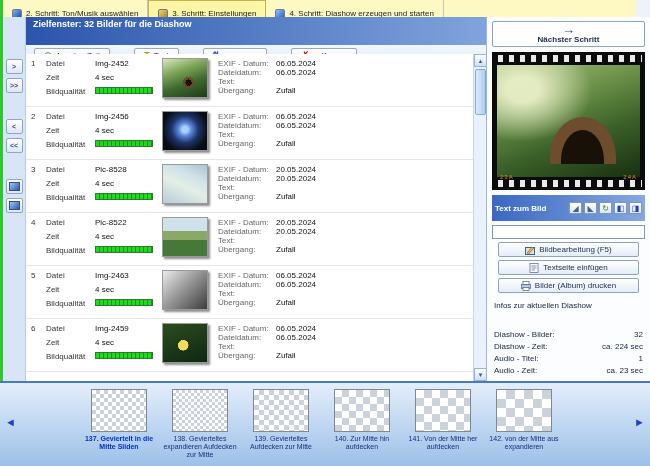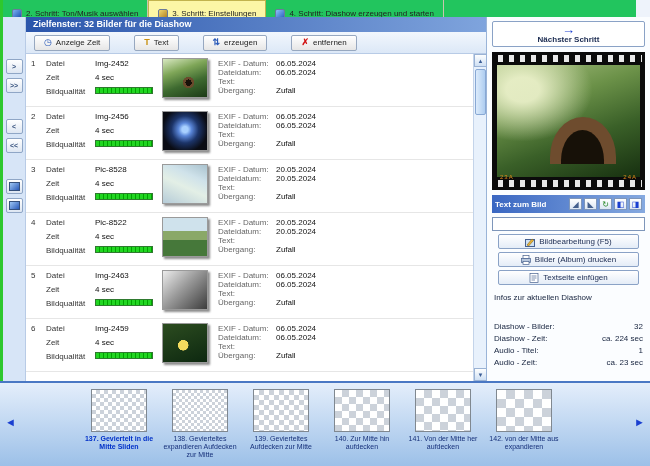--- a/index.html
+++ b/index.html
@@ -1,36 +1,36 @@
 <!DOCTYPE html>
 <html><head>
 <meta charset="utf-8">
 <style>
 *{margin:0;padding:0;box-sizing:border-box}
 html,body{width:650px;height:466px;overflow:hidden}
 body{font-family:"Liberation Sans",sans-serif;background:#eef3fb;position:relative;font-size:8px;color:#222}
 .green-stripe{position:absolute;left:0;top:0;width:3px;height:381px;background:#2ec82e}
 
-.tabbar{position:absolute;left:3px;top:0;right:14px;height:28px;background:#22c55e;display:flex;align-items:stretch;border-bottom:1px solid #d8d4c0}
+.tabbar{position:absolute;left:3px;top:0;right:14px;height:28px;background:#fef9c3;display:flex;align-items:stretch;border-bottom:1px solid #d8d4c0}
 .tab{display:flex;align-items:center;gap:4px;padding:0 9px;font-size:8px;color:#222;border-right:1px solid #c9c5ae;cursor:default;white-space:nowrap}
 .tab.selected{background:#fcf6a6;border:1px solid #c2b34e}
 .tabicon{width:10px;height:10px;border:1px solid #6a7a9a;border-radius:2px}
 .ic-audio{background:linear-gradient(135deg,#7ab0f0,#1a50b0)}
 .ic-settings{background:linear-gradient(135deg,#f0d870,#b08020)}
 .ic-play{background:linear-gradient(135deg,#90c0f8,#2a60c0)}
 
 .content{position:absolute;left:3px;top:17px;right:0;height:364px;background:#dfeafa}
 
 .rail{position:absolute;left:0;top:0;width:23px;height:100%;background:#d7e5f7;border-right:1px solid #b8cbe6;display:flex;flex-direction:column;align-items:center}
 .railbtn{width:17px;height:15px;margin-top:4px;background:linear-gradient(#ffffff,#dde6f2);border:1px solid #8fa6c6;border-radius:2px;font-size:7px;font-weight:bold;color:#35507c;display:flex;align-items:center;justify-content:center;cursor:pointer}
 .railgap{height:22px}
 .railico{width:11px;height:9px;border:1px solid #35507c;background:linear-gradient(135deg,#9ec6f4,#2a5ab8)}
 
 .center{position:absolute;left:23px;top:0;width:460px;height:100%;background:#fff}
-.titlebar{height:15px;background:linear-gradient(90deg,#2a55ab,#7fa4dd);color:#fff;font-weight:bold;font-size:9px;line-height:15px;padding-left:7px}
+.titlebar{height:28px;background:linear-gradient(90deg,#2a55ab,#7fa4dd);color:#fff;font-weight:bold;font-size:9px;line-height:15px;padding-left:7px}
 .toolbar{height:22px;background:linear-gradient(#f2f7fd,#dce8f7);border-bottom:1px solid #b8cbe6;display:flex;align-items:center;gap:24px;padding-left:8px}
 .tbtn{display:flex;align-items:center;gap:4px;height:16px;padding:0 9px;background:linear-gradient(#ffffff,#e6e6e6);border:1px solid #97a8c0;border-radius:2px;font-size:8px;color:#222;cursor:pointer}
 .tbtn .g{font-size:9px;line-height:9px}
 .g-clock{color:#2a5ab8}.g-text{color:#c89010;font-weight:bold}.g-sort{color:#2a5ab8;font-weight:bold}.g-remove{color:#d01010;font-weight:bold}
 
 .list{position:absolute;left:0;top:37px;right:13px;bottom:0;background:#fff;overflow:hidden}
 .row{display:flex;height:53px;border-bottom:1px solid #e6e6e6;padding:4px 2px 0 5px}
 .nr{width:15px;padding-top:1px;color:#333}
 .labs,.vals{display:flex;flex-direction:column;gap:5px;padding-top:1px}
 .labs{width:49px;color:#333}
@@ -56,21 +56,21 @@
 .nextbtn .arr{color:#1a3fd0;font-size:13px;font-weight:bold;line-height:10px}
 .nextbtn .ntxt{font-size:8px;color:#1a2a50;font-weight:bold}
 .film{position:relative;margin:5px 5px 0;height:138px;background:#0b0b0b}
 .film::before,.film::after{content:"";position:absolute;left:3px;right:3px;height:7px;background:repeating-linear-gradient(90deg,transparent 0 3px,#e9e9e9 3px 8px,transparent 8px 11px)}
 .film::before{top:3px}.film::after{bottom:3px}
 .photo{position:absolute;left:5px;right:5px;top:13px;bottom:13px;background:radial-gradient(ellipse at 18% 22%,rgba(238,243,205,.9) 0 10%,transparent 42%),linear-gradient(160deg,#a9c181 0%,#6b9148 34%,#3a6028 64%,#173010 100%)}
 .arch{position:absolute;left:37%;top:46%;width:46%;height:42%;background:#6e4c2e;border-radius:50% 50% 0 0/85% 85% 0 0}
 .arch::after{content:"";position:absolute;left:17%;top:28%;width:66%;height:72%;background:#171108;border-radius:50% 50% 0 0/90% 90% 0 0}
 .fmark{position:absolute;bottom:10px;font-size:6px;color:#e08a1c;letter-spacing:1px}
 .fmark.l{left:8px}.fmark.r{right:8px}
-.textbar{margin:5px 5px 0;height:18px;background:linear-gradient(90deg,#3a67c2,#85a9e0);display:flex;align-items:center;padding:0 3px}
+.textbar{margin:5px 5px 0;height:26px;background:linear-gradient(90deg,#3a67c2,#85a9e0);display:flex;align-items:center;padding:0 3px}
 .textbar .tlabel{color:#fff;font-weight:bold;font-size:8px;flex:1}
 .minibtn{width:13px;height:12px;margin-left:2px;background:linear-gradient(#ffffff,#dce6f4);border:1px solid #7e96ba;font-size:8px;line-height:11px;text-align:center;cursor:pointer;color:#44608e}
 .mb-rot{color:#2a8a2a}.mb-mir{color:#1a3fd0}
 .textinput{margin:4px 5px 0;height:14px;background:#fff;border:1px solid #7e96ba;font-size:8px;padding:0 3px;width:calc(100% - 10px);display:block}
 .pbtn{margin:3px 11px 0;height:15px;background:linear-gradient(#ffffff,#e4ecf7);border:1px solid #8aa2c6;border-radius:2px;display:flex;align-items:center;justify-content:center;gap:4px;font-size:8px;color:#1a2a50;cursor:pointer;width:calc(100% - 22px)}
 .pico{flex:none}
 .infos{margin:8px 7px 0;font-size:8px;color:#16233e}
 .infos .ititle{margin-bottom:20px}
 .irow{display:flex;justify-content:space-between;margin-bottom:3px}
 .irow .ival{text-align:right}
@@ -337,35 +337,35 @@
 
     <div class="pbtn">
       <svg class="pico" width="10" height="10" viewBox="0 0 10 10">
           <rect x="0.5" y="2.5" width="9" height="7" fill="#cfe2f6" stroke="#46608e"></rect>
           <path d="M2 8 L7 2 L8.6 3.4 L3.6 9 Z" fill="#e8b23a" stroke="#8a6a10" stroke-width="0.6"></path>
         </svg>
       <span>Bildbearbeitung (F5)</span>
     </div>
     <div class="pbtn">
       <svg class="pico" width="10" height="10" viewBox="0 0 10 10">
-          <rect x="2" y="0.5" width="6" height="3" fill="#fff" stroke="#46608e" stroke-width="0.7"></rect>
-          <rect x="0.5" y="3.5" width="9" height="4" fill="#b8c8de" stroke="#46608e" stroke-width="0.7"></rect>
-          <rect x="2" y="6.5" width="6" height="3" fill="#fff" stroke="#46608e" stroke-width="0.7"></rect>
-        </svg>
-      <span>Bilder (Album) drucken</span>
-    </div>
-    <div class="pbtn">
-      <svg class="pico" width="10" height="10" viewBox="0 0 10 10">
           <rect x="1" y="0.5" width="8" height="9" fill="#fff" stroke="#46608e" stroke-width="0.7"></rect>
           <line x1="2.5" y1="3" x2="7.5" y2="3" stroke="#46608e" stroke-width="0.7"></line>
           <line x1="2.5" y1="5" x2="7.5" y2="5" stroke="#46608e" stroke-width="0.7"></line>
           <line x1="2.5" y1="7" x2="6" y2="7" stroke="#46608e" stroke-width="0.7"></line>
         </svg>
       <span>Textseite einfügen</span>
     </div>
+    <div class="pbtn">
+      <svg class="pico" width="10" height="10" viewBox="0 0 10 10">
+          <rect x="2" y="0.5" width="6" height="3" fill="#fff" stroke="#46608e" stroke-width="0.7"></rect>
+          <rect x="0.5" y="3.5" width="9" height="4" fill="#b8c8de" stroke="#46608e" stroke-width="0.7"></rect>
+          <rect x="2" y="6.5" width="6" height="3" fill="#fff" stroke="#46608e" stroke-width="0.7"></rect>
+        </svg>
+      <span>Bilder (Album) drucken</span>
+    </div>
 
     <div class="infos">
       <div class="ititle">Infos zur aktuellen Diashow</div>
       <div class="irow">
         <span>Diashow - Bilder:</span>
         <span class="ival">32</span>
       </div>
       <div class="irow">
         <span>Diashow - Zeit:</span>
         <span class="ival">ca. 224 sec</span>

